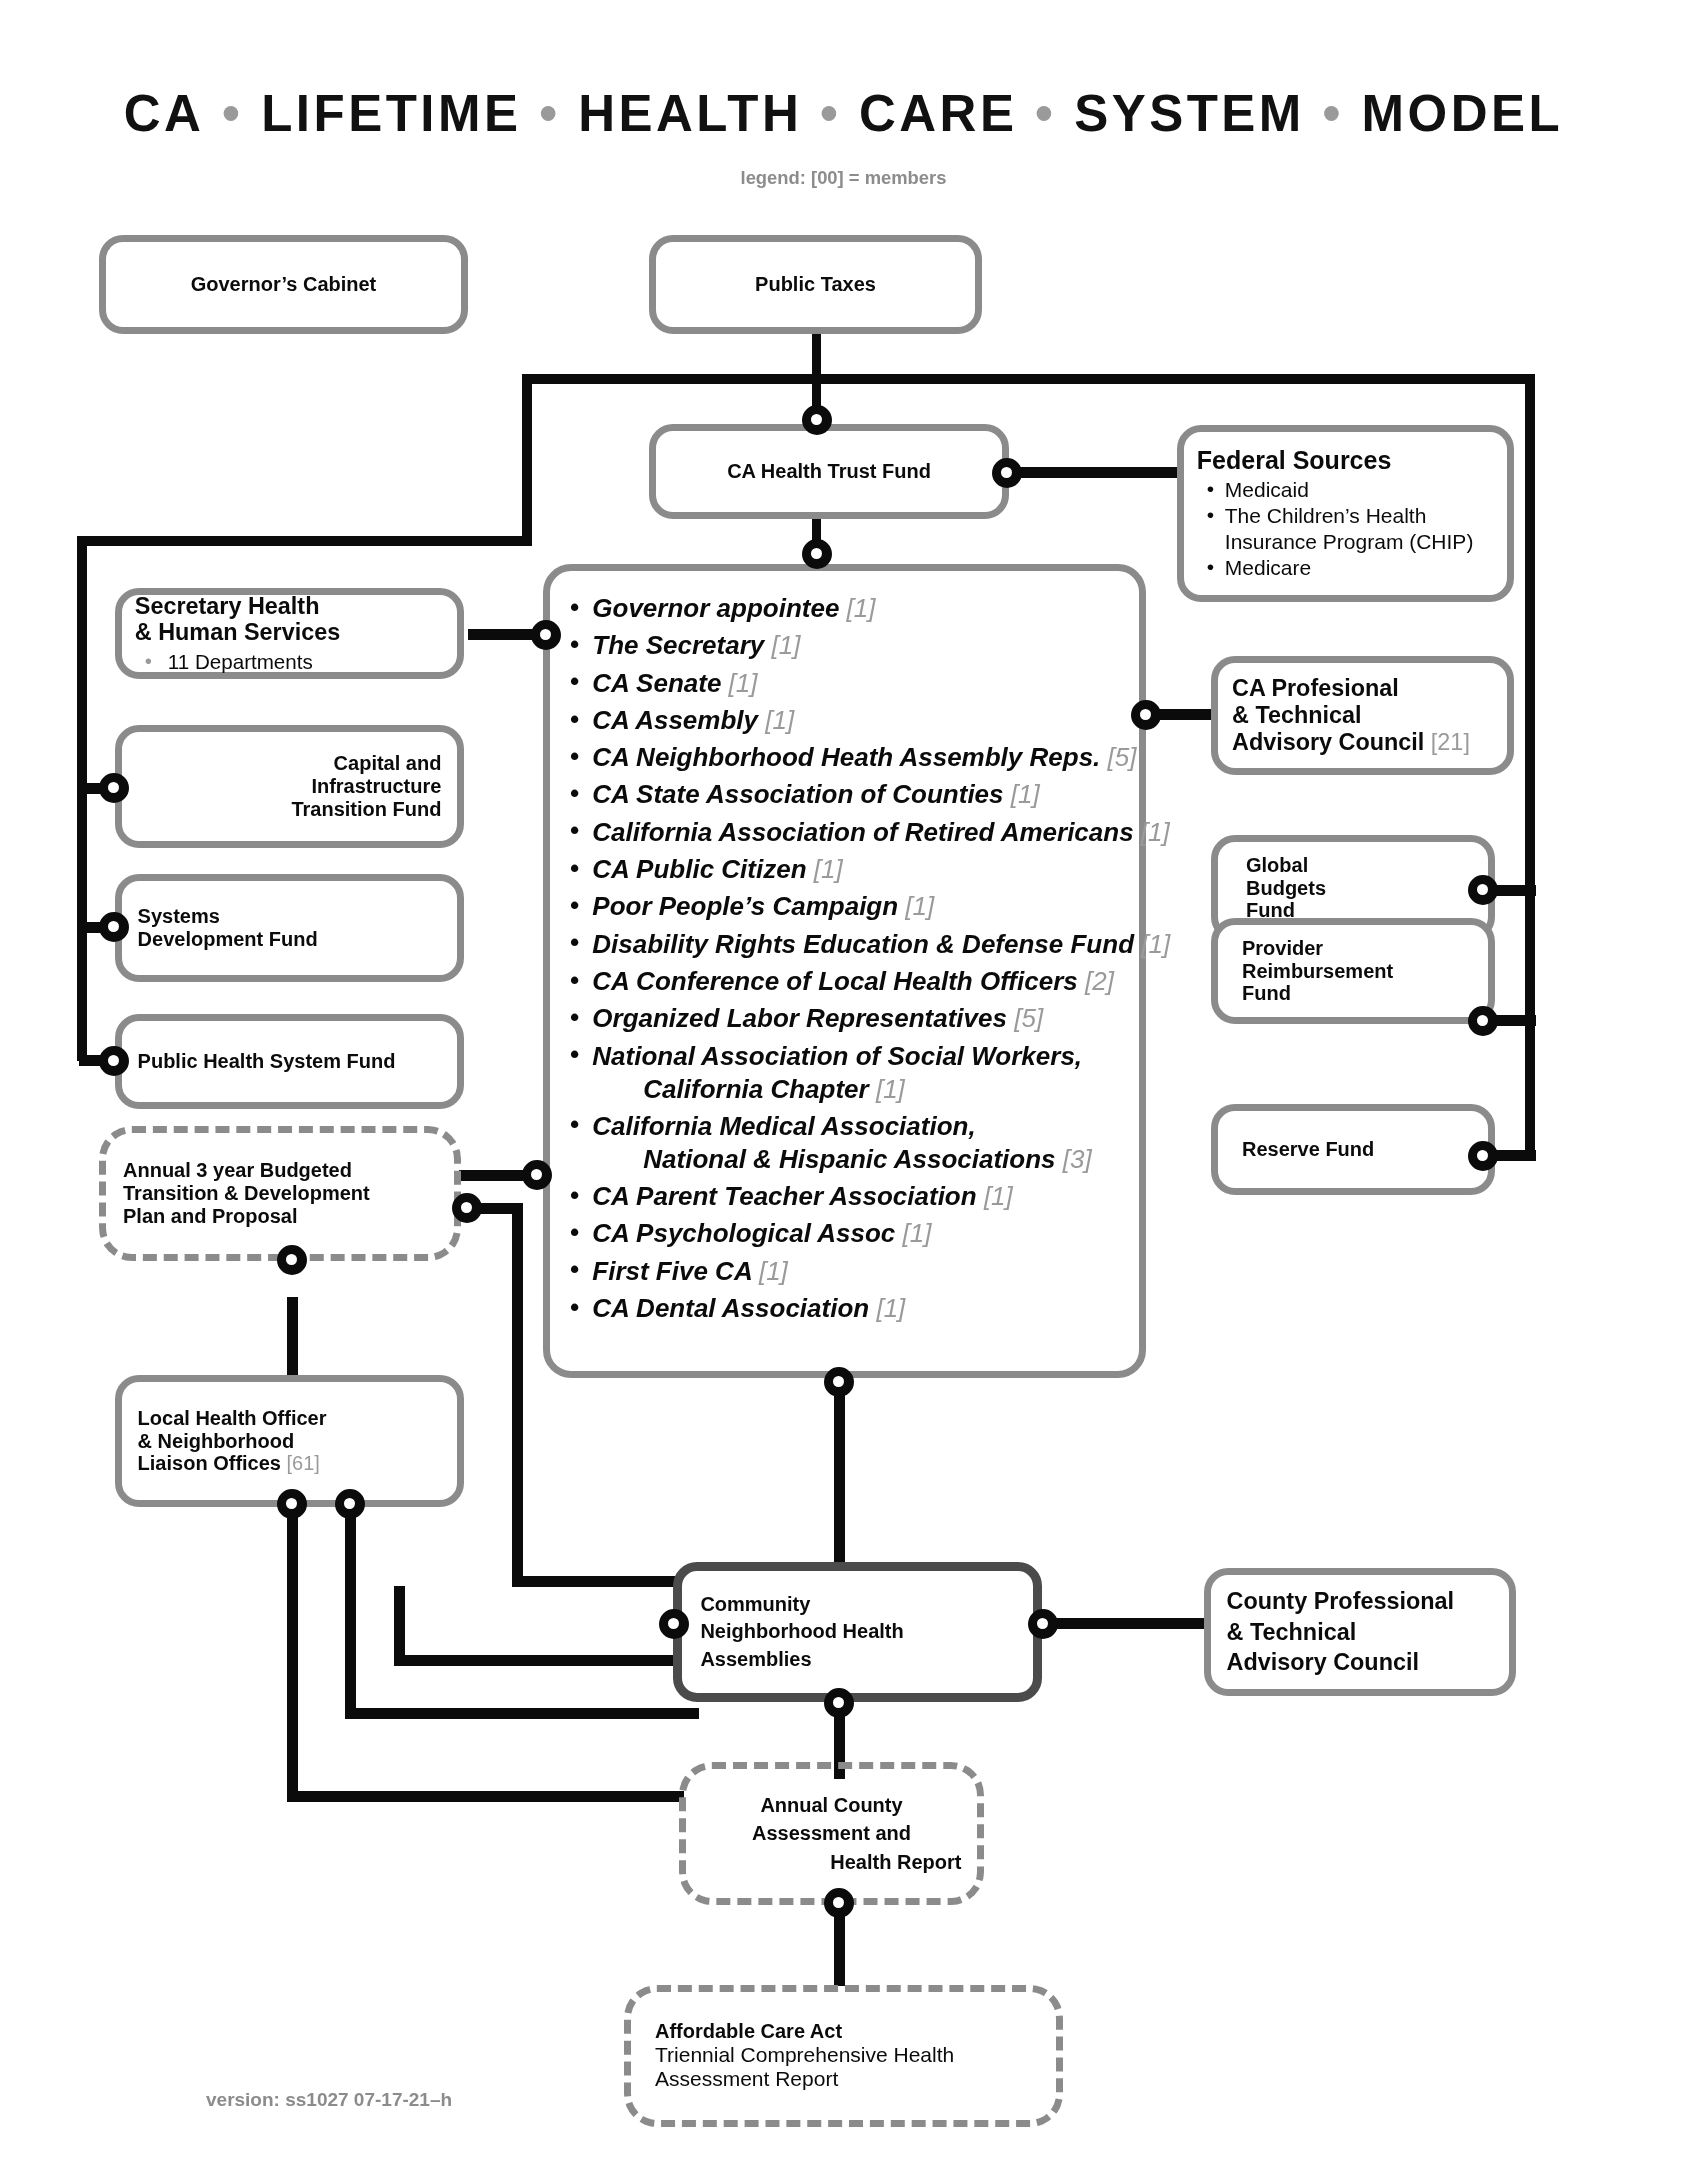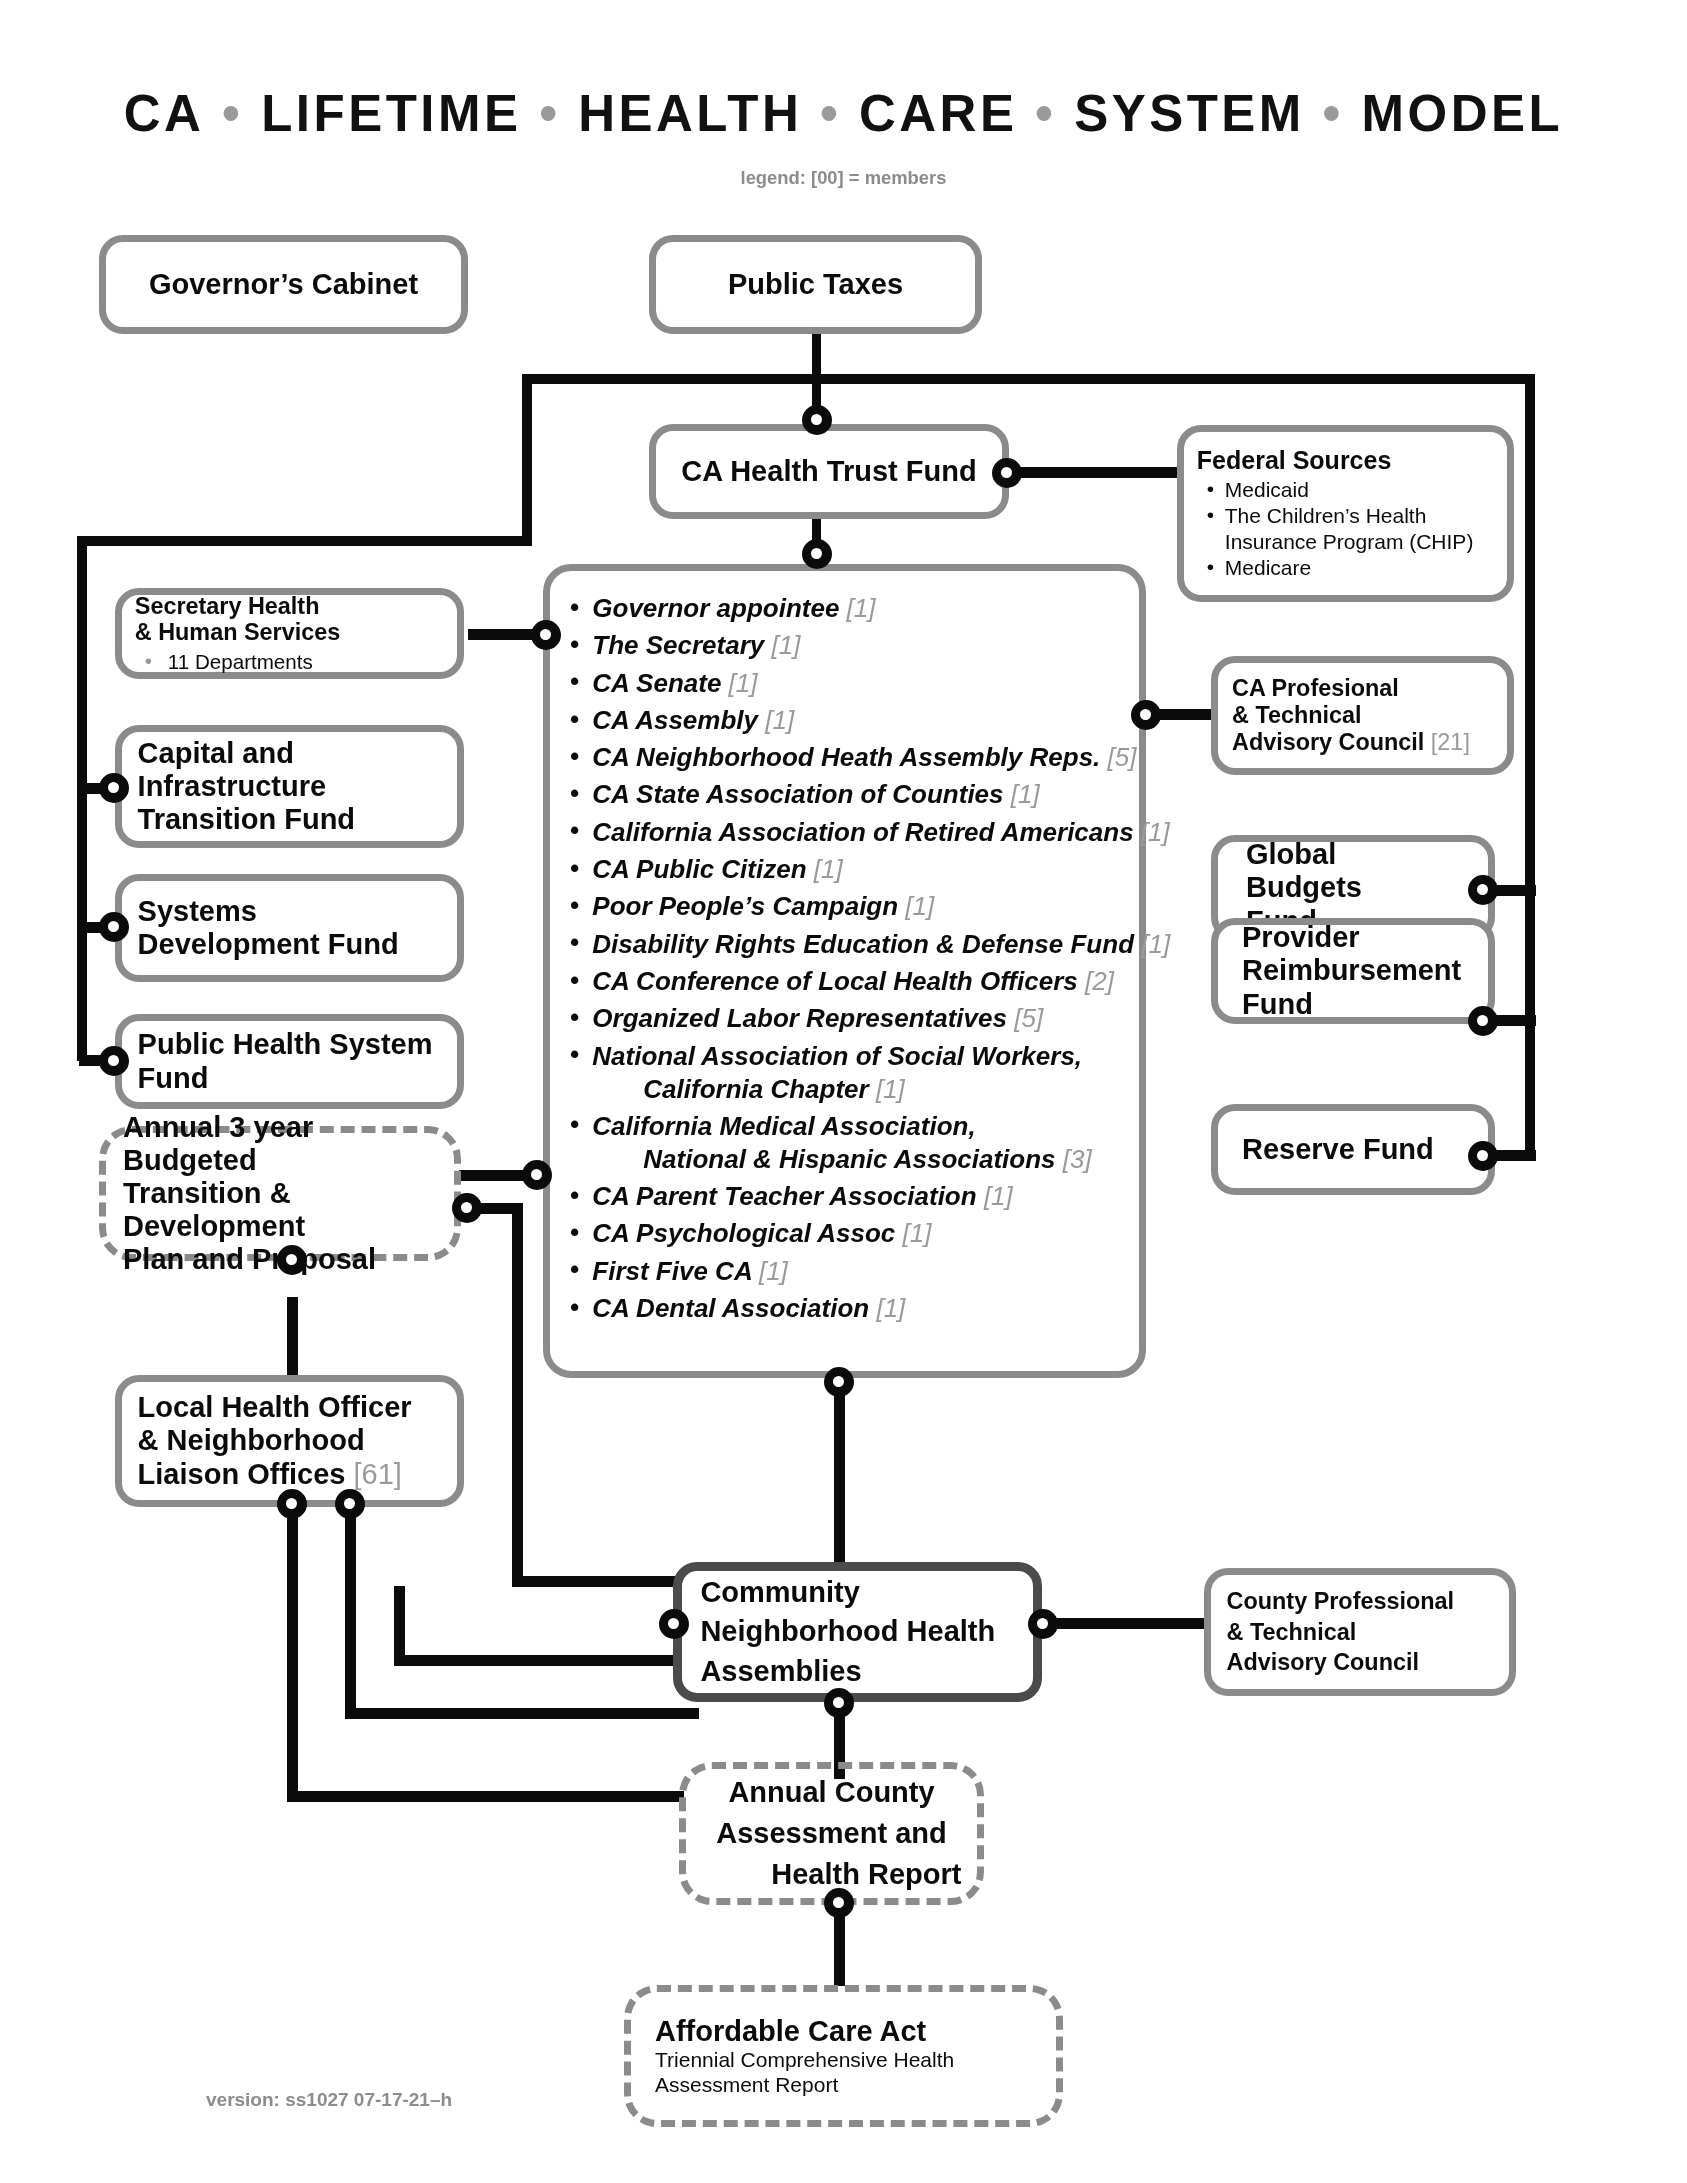--- a/index.html
+++ b/index.html
@@ -49,21 +49,21 @@
     border:7px solid #8b8b8b;
     border-radius:24px;
     display:flex;
     align-items:center;
     color:#0b0b0b;
   }
   .box.dark{border-color:#4b4b4b;border-width:9.2px;}
   .box.dashed{border-style:dashed;border-width:7.8px;border-color:#8b8b8b;border-radius:33px;background:transparent;}
   .box .inner{padding:0 18.4px;width:100%;}
   .box.ctr{justify-content:center;text-align:center;}
-  .ttl{font-size:29px;font-weight:bold;line-height:1.14;}
+  .ttl{font-size:20px;font-weight:bold;line-height:1.14;}
   .sub{font-size:21px;font-weight:400;line-height:1.18;}
   .cnt{color:#9a9a9a;font-weight:normal;}
   .bl{list-style:none;margin:2.8px 0 0 0;padding:0;}
   .bl li{font-size:21px;line-height:1.24;position:relative;padding-left:28px;font-weight:400;}
   .bl li::before{content:"\2022";position:absolute;left:10px;top:-0.7px;color:#0b0b0b;}
   .bl.gray li::before{color:#9a9a9a;}
   
   #panel{
     position:absolute;
     box-sizing:border-box;
@@ -182,21 +182,21 @@
   <div class="box" style="left:115px;top:588px;width:349px;height:91px;">
     <div class="inner" style="padding:0 12.8px;">
       <div class="ttl" style="font-size:23.4px;">Secretary Health</div>
       <div class="ttl" style="font-size:23.4px;">&amp; Human Services</div>
       <ul class="bl gray">
         <li style="font-size:20.6px;padding-left:33px;">11 Departments</li>
       </ul>
     </div>
   </div>
 
-  <div class="box" style="left:115px;top:725px;width:349px;height:123px;">
+  <div class="box" style="left:115px;top:725px;width:349px;height:123px;text-align:right;">
     <div class="inner" style="padding:0 15.6px;">
       <div class="ttl">Capital and</div>
       <div class="ttl">Infrastructure</div>
       <div class="ttl">Transition Fund</div>
     </div>
   </div>
 
   <div class="box" style="left:115px;top:874px;width:349px;height:108px;">
     <div class="inner" style="padding:0 15.6px;">
       <div class="ttl">Systems</div>

